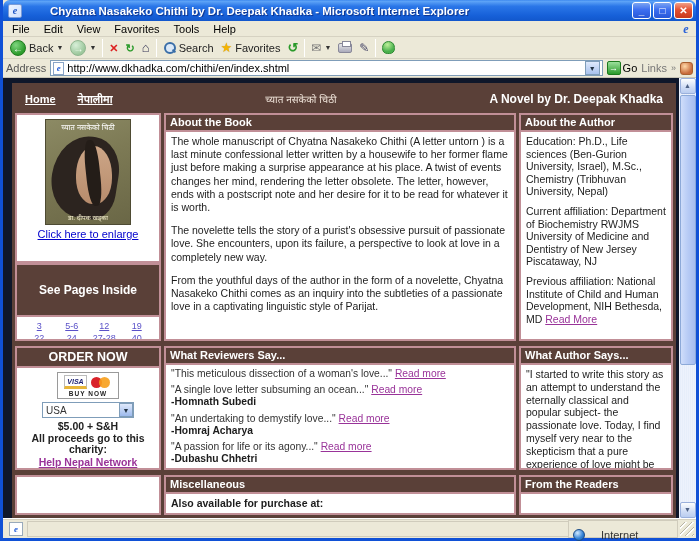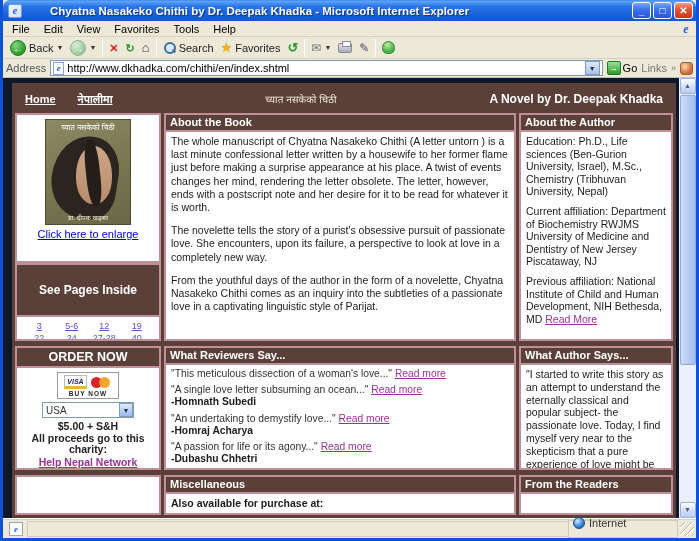--- a/index.html
+++ b/index.html
@@ -149,21 +149,21 @@
   .sb-thumb { width:16px; flex:0 0 270px; margin-top:1px; background:linear-gradient(90deg,#cfddfa,#b7cbf5 50%,#a6bdf0);
     border:1px solid #8ca9d8; border-radius:2px; }
   .sb-track-rest { flex:1; }
 
   
   .statusbar { height:20px; flex:0 0 20px; display:flex; align-items:center; background:#ece9d8;
     border-top:1px solid #fff; box-shadow:inset 0 1px 0 #d6d2c2; font-size:11px; color:#333; padding:0 2px; }
   .st-ico { width:14px; height:14px; background:#fff; border:1px solid #9ab; color:#2a62d8;
     font:bold italic 9px/12px "Liberation Serif",serif; text-align:center; margin:0 4px; }
   .st-fill { flex:1; height:16px; border:1px solid #d0ccbc; border-right:none; }
-  .st-zone { display:flex; align-items:flex-end; gap:4px; width:110px; height:16px; border:1px solid #d0ccbc; padding:8px 4px; }
+  .st-zone { display:flex; align-items:flex-start; gap:16px; width:110px; height:16px; border:1px solid #d0ccbc; padding:8px 4px; }
   .globe { width:12px; height:12px; border-radius:50%; background:radial-gradient(circle at 35% 30%,#cfe8ff,#2f7fd4 60%,#1a5ca8); border:1px solid #1a4c88; }
   .grip { width:14px; height:14px; margin-left:2px;
     background:repeating-linear-gradient(135deg,transparent 0 3px,#b8b4a4 3px 4px,#fff 4px 5px); }
 </style>
 </head>
 <body>
 
 <div class="window">
 
   <div class="titlebar">

